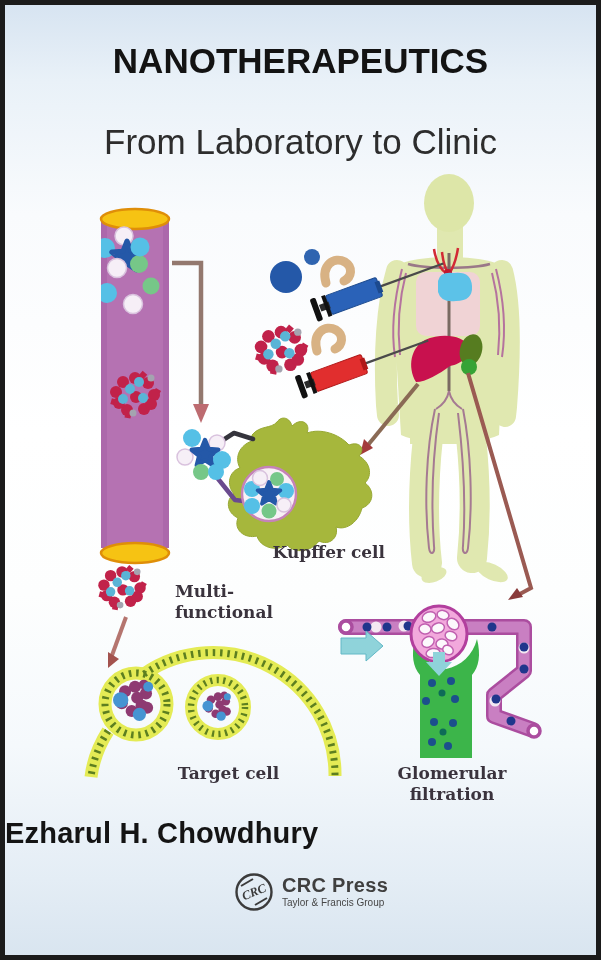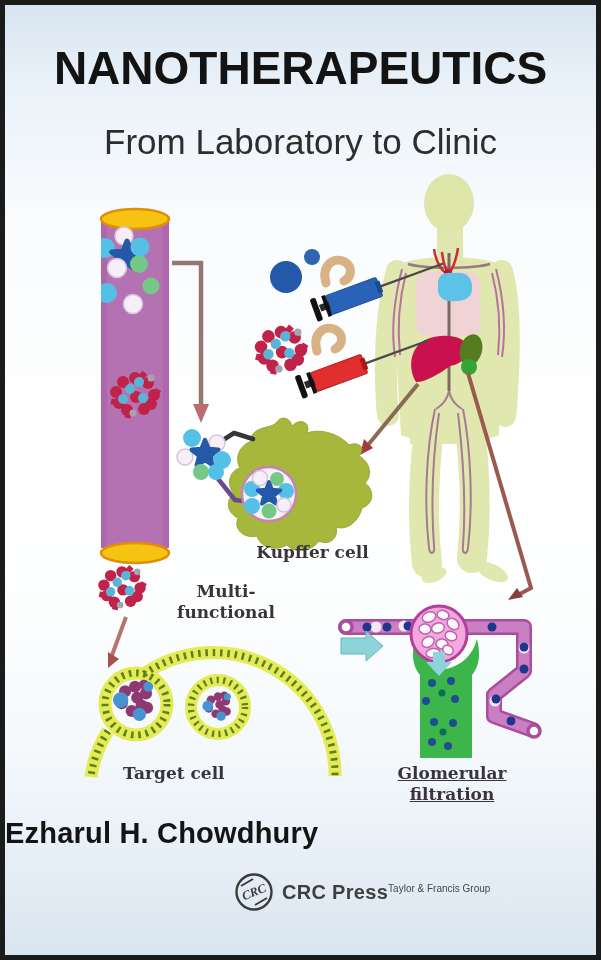--- a/index.html
+++ b/index.html
@@ -8,43 +8,43 @@
     width:601px;height:960px;
     box-sizing:border-box;
     border:5px solid #1b1b1b;
     overflow:hidden;
     background:linear-gradient(180deg,#d7e4f1 0%,#e9f1f8 8%,#f9fbfd 22%,#ffffff 45%,#fdfefe 62%,#f5f9fc 78%,#e4edf5 92%,#d9e5f0 100%);
     font-family:"Liberation Sans",sans-serif;
   }
   .abs{position:absolute;}
   .title{
     top:36px;left:0;width:100%;text-align:center;
-    font-size:46px;font-weight:bold;letter-spacing:0px;color:#131313;
+    font-size:35px;font-weight:bold;letter-spacing:0px;color:#131313;
   }
   .subtitle{
     top:117px;left:0;width:100%;text-align:center;
     font-size:35px;font-weight:400;color:#2d2d2d;
   }
   .illus{top:0;left:0;width:601px;height:960px;}
   .caption{
     font-family:"DejaVu Serif","Liberation Serif",serif;
     font-weight:bold;color:#3a333d;font-size:17px;line-height:21px;
   }
-  .cap-kupffer{top:537px;left:235px;width:145px;text-align:center;}
-  .cap-multi{top:576px;left:146px;width:150px;text-align:center;}
-  .cap-target{top:758px;left:118px;width:145px;text-align:left;}
-  .cap-glom{top:758px;left:348px;width:198px;text-align:center;text-decoration:underline;}
+  .cap-kupffer{top:537px;left:235px;width:145px;text-align:right;}
+  .cap-multi{top:576px;left:170px;width:150px;text-align:left;}
+  .cap-target{top:758px;left:151px;width:145px;text-align:center;}
+  .cap-glom{top:758px;left:348px;width:198px;text-align:center;}
   .author{
     top:812px;left:0;width:100%;text-align:left;
     font-size:29px;font-weight:bold;color:#141414;letter-spacing:0.2px;
   }
   .publisher{
     top:866px;left:228px;display:flex;align-items:center;gap:7px;
   }
-  .pub-text{display:flex;flex-direction:row;line-height:1.05;}
+  .pub-text{display:flex;flex-direction:column;line-height:1.05;}
   .pub-name{font-size:20px;font-weight:600;color:#3f3f3f;letter-spacing:0.3px;}
   .pub-tagline{font-size:10px;color:#474747;margin-top:2px;}
 </style>
 </head>
 <body>
 
 <div class="cover">
 
   <div class="abs title">NANOTHERAPEUTICS</div>
   <div class="abs subtitle">From Laboratory to Clinic</div>

